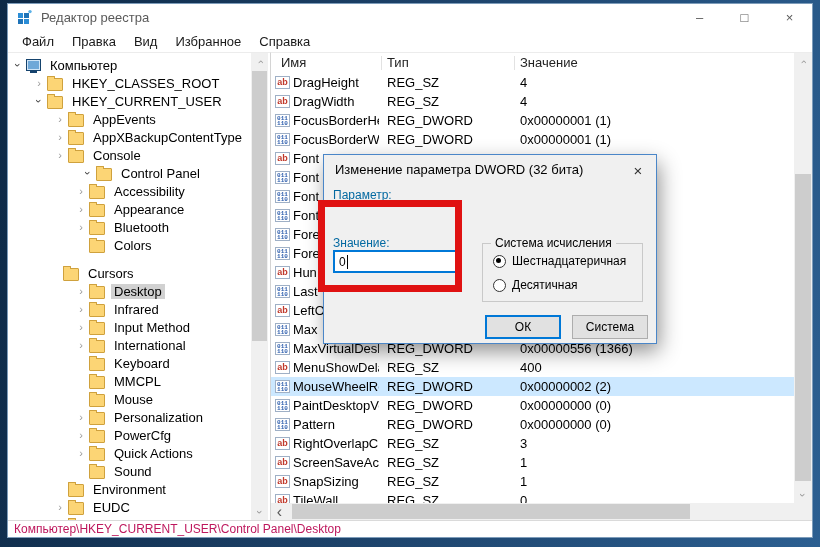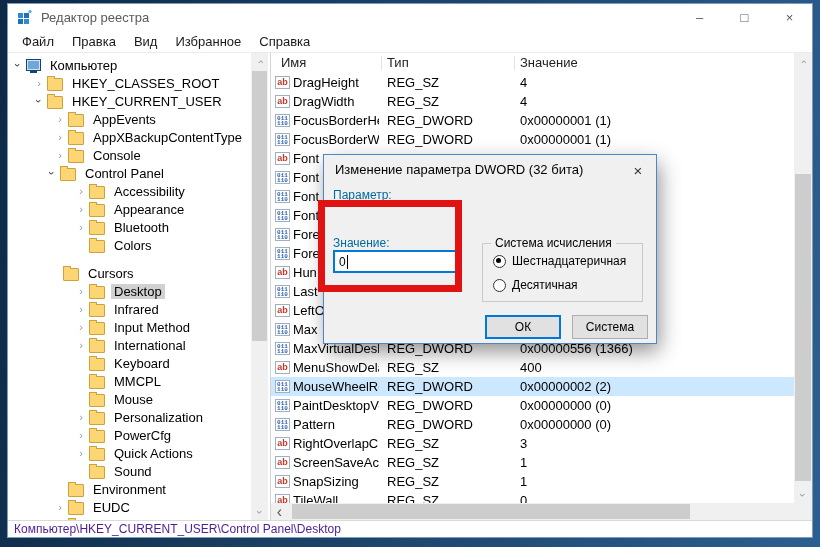--- a/index.html
+++ b/index.html
@@ -50,21 +50,21 @@
   .list-row.selected{background:#cce8ff}
   .lr{position:absolute;top:0;line-height:19px;white-space:nowrap}
   .lr-name{left:22px;width:86px;overflow:hidden}
   .lr-type{left:116px}
   .lr-value{left:249px}
   .vicon{position:absolute;left:4px;top:3px;width:15px;height:13px;border:1px solid #9fb0c6;background:#fff;box-sizing:border-box;overflow:hidden}
   .icon-sz{color:#c0392b;font-weight:bold;font-size:9px;line-height:11px;text-align:center}
   .icon-dword{display:flex;flex-direction:column;align-items:center;justify-content:center}
   .icon-dword span{font-family:"Liberation Mono",monospace;font-size:6px;line-height:5px;color:#2f5fae;font-weight:bold;letter-spacing:0}
   
-  .statusbar{position:absolute;left:0;right:0;bottom:0;height:17px;background:#fff;border-top:1px solid #dadada;display:flex;align-items:center;padding-left:6px;font-size:12px;color:#4c1d95;box-sizing:border-box}
+  .statusbar{position:absolute;left:0;right:0;bottom:0;height:17px;background:#fff;border-top:1px solid #dadada;display:flex;align-items:center;padding-left:6px;font-size:12px;color:#be185d;box-sizing:border-box}
   
   .dialog{position:absolute;left:324px;top:155px;width:332px;height:188px;background:#f0f0f0;
           box-shadow:0 0 0 1px #4a86c8, 3px 8px 20px rgba(0,0,0,.45);z-index:50}
   .dlg-titlebar{position:absolute;left:0;top:0;right:0;height:28px;background:#f0f0f0}
   .dlg-title{position:absolute;left:11px;top:7px;font-size:13px;color:#000;white-space:nowrap}
   .dlg-close{position:absolute;right:3px;top:3px;width:30px;height:24px;display:flex;align-items:center;justify-content:center;font-size:15px;color:#333}
   .dlg-label{position:absolute;font-size:12px;color:#0369a1;white-space:nowrap}
   .field{position:absolute;background:#fff;box-sizing:border-box;font-size:12px;display:flex;align-items:center;padding-left:4px;white-space:nowrap}
   .param-field{left:9px;top:48px;width:316px;height:22px;border:1px solid #7a7a7a;color:#1a1a1a}
   .value-field{left:9px;top:95px;width:124px;height:23px;border:2px solid #0078d7}
@@ -142,21 +142,21 @@
         <div class="tree-item" style="padding-left: 44px;">
           <span class="expander"><span class="chev">›</span></span>
           <span class="icon icon-folder"></span>
           <span class="lbl">AppXBackupContentType</span>
         </div>
         <div class="tree-item" style="padding-left: 44px;">
           <span class="expander"><span class="chev">›</span></span>
           <span class="icon icon-folder"></span>
           <span class="lbl">Console</span>
         </div>
-        <div class="tree-item" style="padding-left: 36px;">
+        <div class="tree-item" style="padding-left: 72px;">
           <span class="expander"><span class="chev rot90">›</span></span>
           <span class="icon icon-folder"></span>
           <span class="lbl">Control Panel</span>
         </div>
         <div class="tree-item" style="padding-left: 65px;">
           <span class="expander"><span class="chev">›</span></span>
           <span class="icon icon-folder"></span>
           <span class="lbl">Accessibility</span>
         </div>
         <div class="tree-item" style="padding-left: 65px;">

